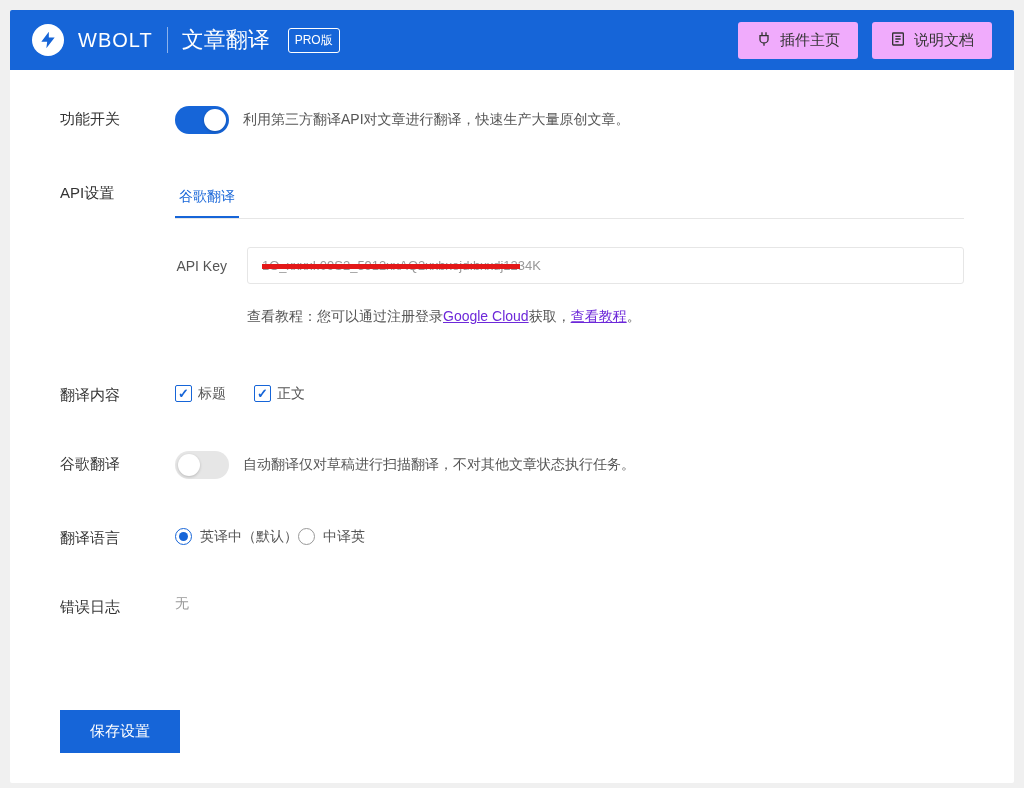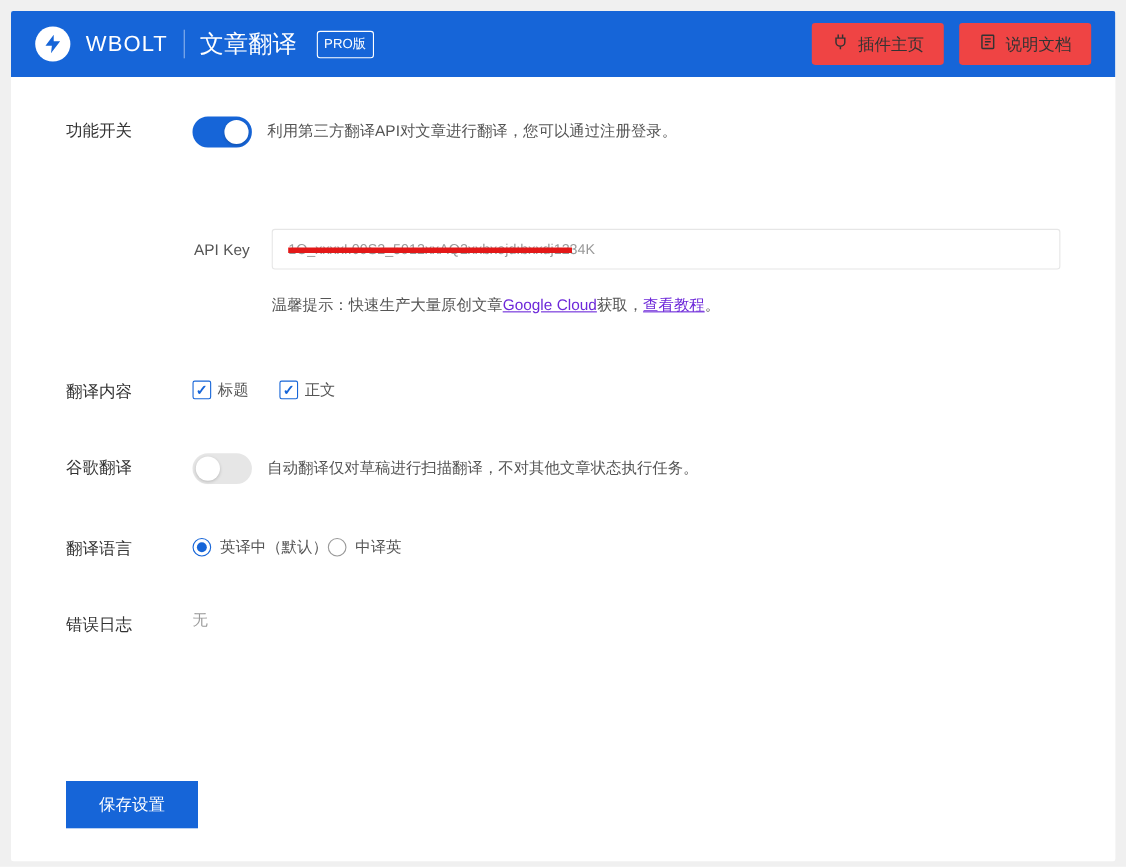--- a/index.html
+++ b/index.html
@@ -64,21 +64,21 @@
       font-size: 12px;
       padding: 3px 6px;
       border-radius: 3px;
       margin-left: 4px;
     }
     .header-right {
       display: flex;
       gap: 14px;
     }
     .header-btn {
-      background: #ef4444;
+      background: #f0abfc;
       border: none;
       border-radius: 3px;
       padding: 9px 18px;
       font-size: 15px;
       color: #333;
       cursor: pointer;
       display: flex;
       align-items: center;
       gap: 8px;
     }
@@ -318,37 +318,45 @@
   </div>
 
   <div class="content">
 
     <div class="row">
       <div class="row-label">功能开关</div>
       <div class="row-content toggle-row">
         <div class="toggle on">
           <div class="toggle-knob"></div>
         </div>
-        <span class="desc-text">利用第三方翻译API对文章进行翻译，您可以通过注册登录。</span>
-      </div>
-    </div>
-
+        <span class="desc-text">利用第三方翻译API对文章进行翻译，快速生产大量原创文章。</span>
+      </div>
+    </div>
+
+    <div class="row row-api-settings">
+      <div class="row-label">API设置</div>
+      <div class="row-content">
+        <div class="tabs-container">
+          <div class="tab active">谷歌翻译</div>
+        </div>
+      </div>
+    </div>
 
     <div class="row row-api-content" style="margin-top:0">
       <div class="row-label"></div>
       <div class="row-content">
         <div class="api-key-row">
           <div class="api-key-label">API Key</div>
           <div class="api-key-input">
             <span>1O_xxxxI.09S2_5912xxAQ2xxbxejd:bxxdj1234K</span>
             <div class="redacted-overlay"></div>
           </div>
         </div>
         <div class="tip-row">
-          <span>温馨提示：快速生产大量原创文章</span><a class="tip-link">Google Cloud</a><span>获取，</span><a class="tip-link">查看教程</a><span>。</span>
+          <span>查看教程：您可以通过注册登录</span><a class="tip-link">Google Cloud</a><span>获取，</span><a class="tip-link">查看教程</a><span>。</span>
         </div>
       </div>
     </div>
 
     <div class="row">
       <div class="row-label">翻译内容</div>
       <div class="row-content checkbox-group">
         <div class="checkbox-item">
           <div class="checkbox-box checked"></div>
           <span class="checkbox-label">标题</span>

